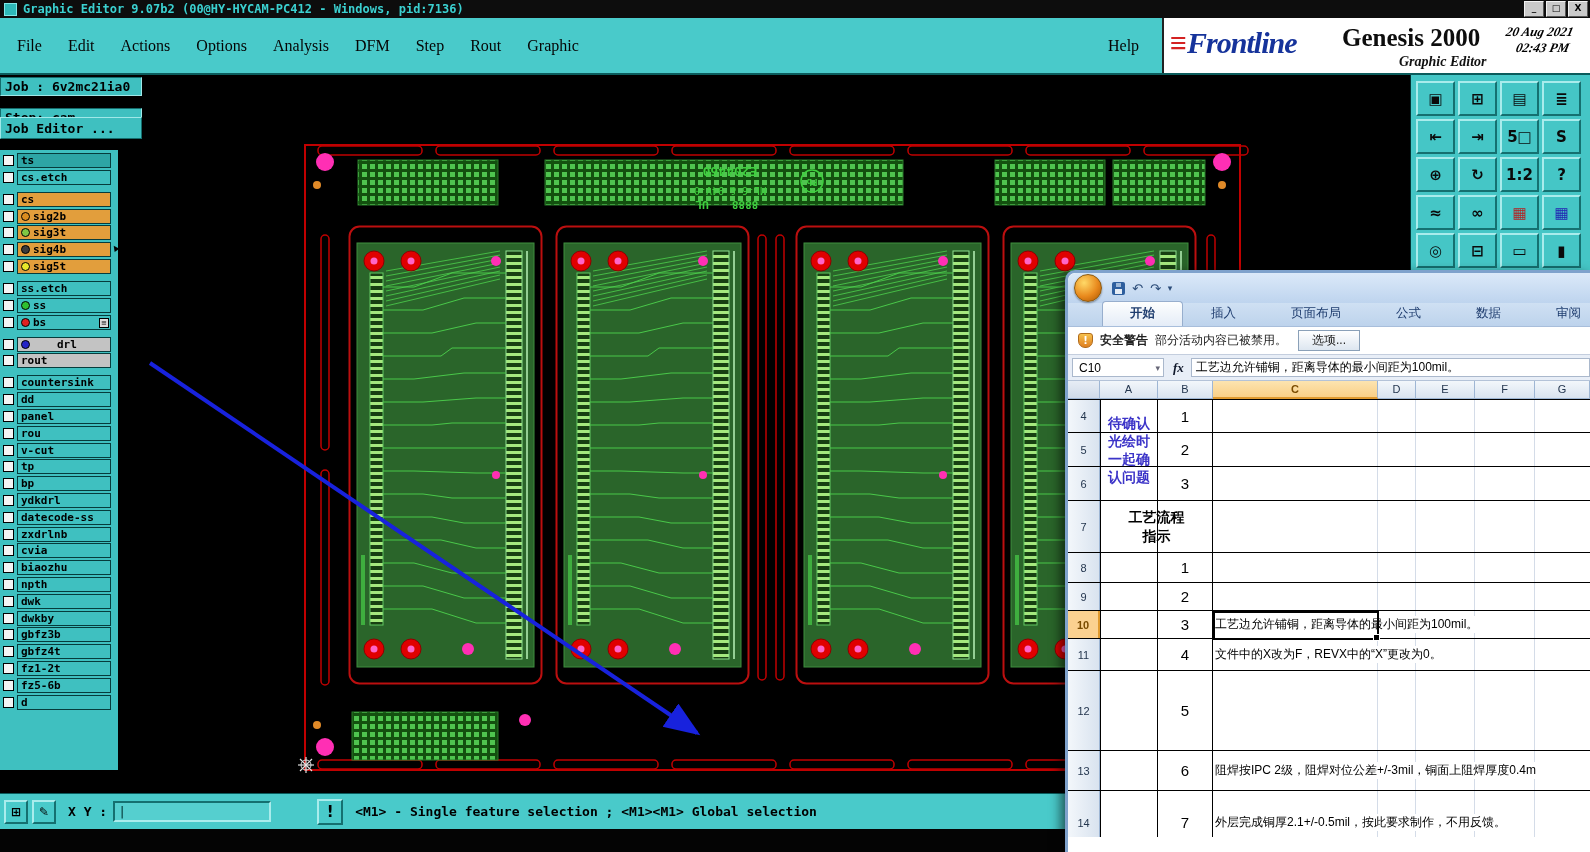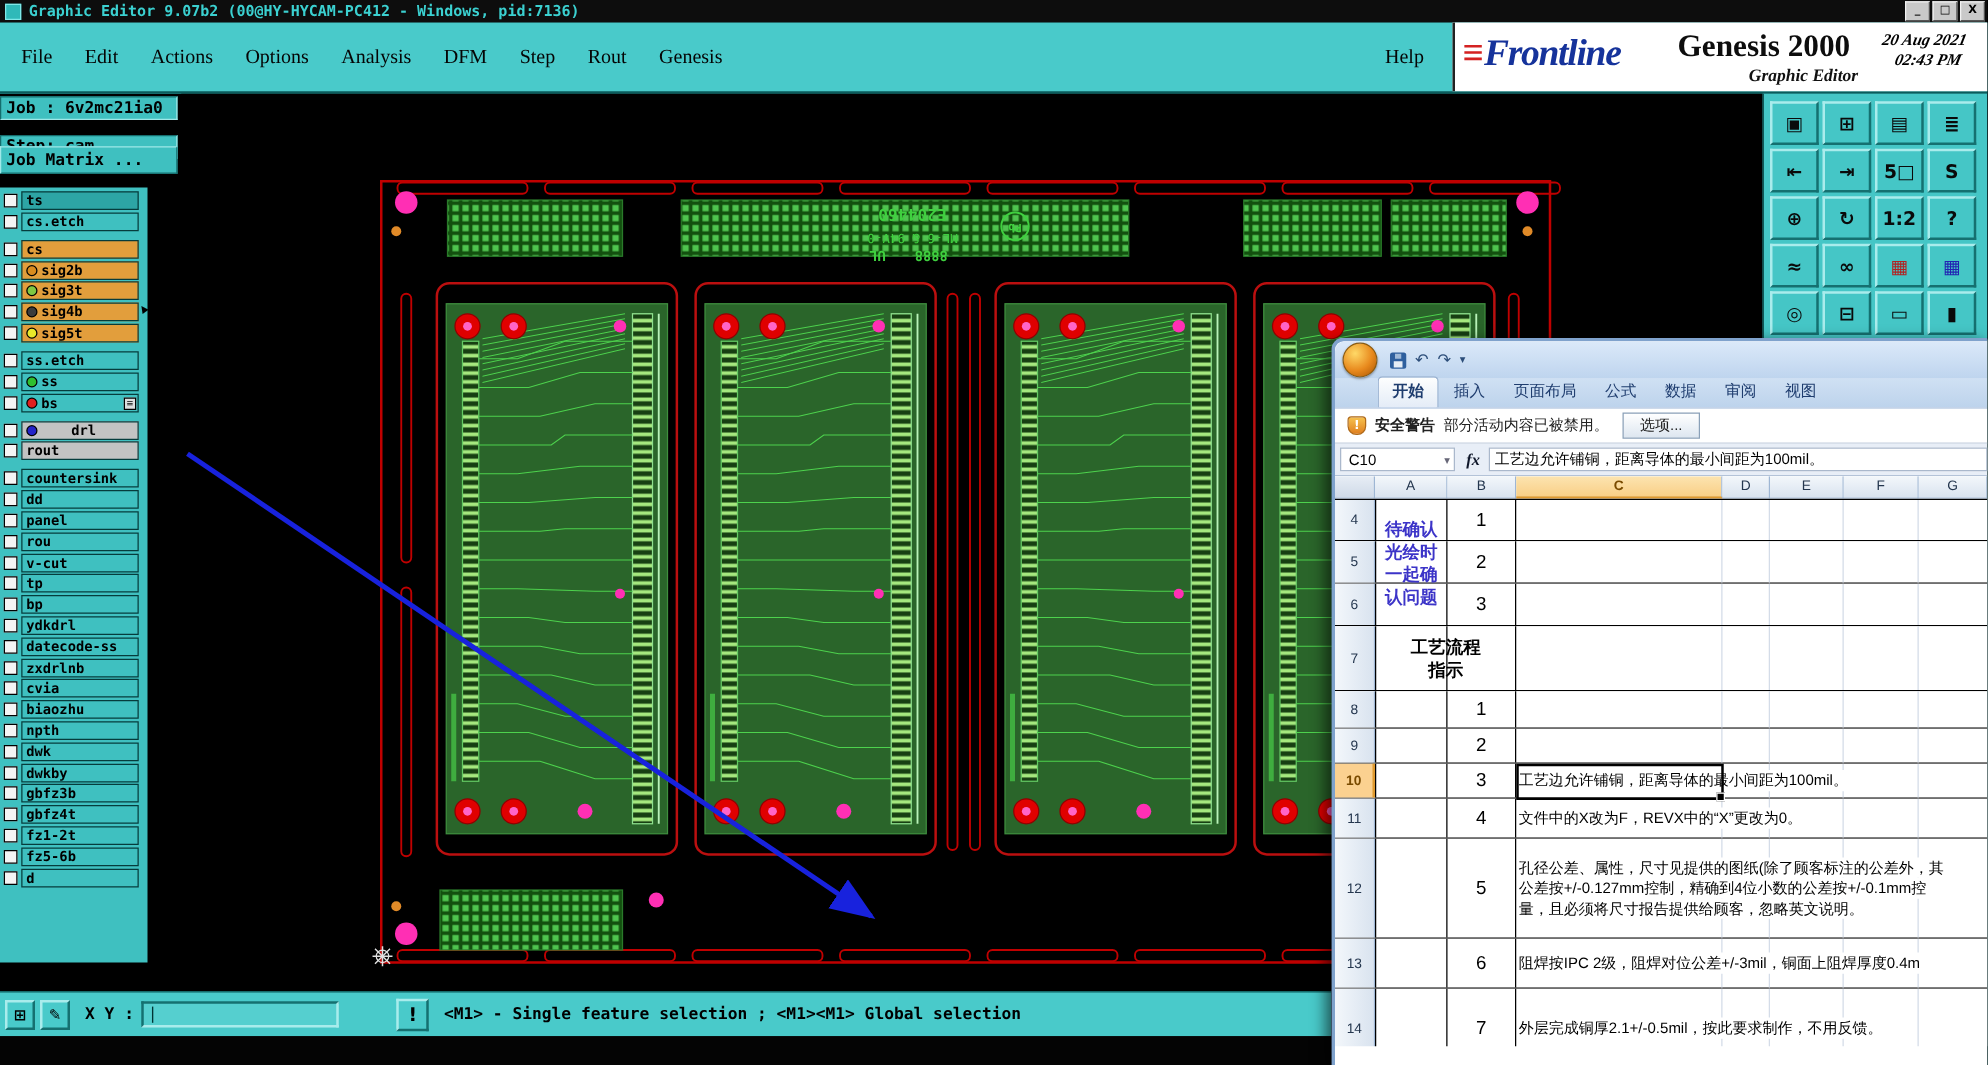--- a/index.html
+++ b/index.html
@@ -94,21 +94,21 @@
     background:radial-gradient(circle at 35% 30%,#ffd967,#e8891d 55%,#a85300);
     border:1px solid #8a5a10;box-shadow:0 1px 2px rgba(0,0,0,.4);}
   .qat{display:flex;align-items:center;margin-left:10px;gap:7px;}
   .floppy{width:13px;height:13px;background:#2e5f9e;border-radius:2px;position:relative;cursor:pointer;}
   .floppy:before{content:"";position:absolute;left:4px;top:1px;width:5px;height:4px;background:#9fb9d8;}
   .floppy:after{content:"";position:absolute;left:3px;bottom:1px;width:7px;height:5px;background:#e6edf5;}
   .qat-glyph{font:13px "DejaVu Sans",sans-serif;color:#2c4d79;cursor:pointer;}
   .qat-small{font-size:9px;}
   .xl-tabs{height:24px;background:linear-gradient(#cfe0f3,#bdd3ec);display:flex;align-items:flex-end;
     padding-left:34px;border-bottom:1px solid #a8bedb;box-sizing:border-box;}
-  .xtab{font:12.5px "Liberation Sans",sans-serif;color:#1e3c6e;padding:3px 11px 4px;margin-right:1px;
+  .xtab{font:12.5px "Liberation Sans",sans-serif;color:#1e3c6e;padding:3px 27px 4px;margin-right:1px;
     border-radius:4px 4px 0 0;cursor:pointer;white-space:nowrap;}
   .xtab.active{background:linear-gradient(#fdfefe,#e4ecf7);border:1px solid #97aecd;border-bottom:none;font-weight:bold;}
   .xl-security{height:28px;background:#fff;border-bottom:1px solid #c4cede;display:flex;align-items:center;
     padding-left:10px;gap:7px;box-sizing:border-box;}
   .shield{width:15px;height:15px;flex:none;background:linear-gradient(#f6c14d,#e07f1f);
     border:1px solid #b06a1a;border-radius:3px 3px 7px 7px;color:#fff;
     font:bold 10px/14px "DejaVu Sans",sans-serif;text-align:center;box-sizing:border-box;}
   .sec-bold{font:bold 12px "Liberation Sans",sans-serif;color:#222;white-space:nowrap;}
   .sec-text{font:12px "Liberation Sans",sans-serif;color:#222;white-space:nowrap;}
   .opt-btn{margin-left:4px;width:60px;height:19px;border:1px solid #8aa0b8;
@@ -171,36 +171,36 @@
   <div id="menubar">
     <div id="menu-items">
         <span class="mi">File</span>
         <span class="mi">Edit</span>
         <span class="mi">Actions</span>
         <span class="mi">Options</span>
         <span class="mi">Analysis</span>
         <span class="mi">DFM</span>
         <span class="mi">Step</span>
         <span class="mi">Rout</span>
-        <span class="mi">Genesis</span>
+        <span class="mi">Graphic</span>
       </div>
     <span id="help-menu">Help</span>
     <div id="brand">
       <span id="logo"><span id="logo-bars">≡</span><span>Frontline</span></span>
       <span id="genesis">Genesis 2000</span>
       <span id="bdate">20 Aug 2021</span>
       <span id="btime">02:43 PM</span>
       <span id="geditor">Graphic Editor</span>
     </div>
   </div>
 
   <div id="sidebar">
     <div class="jobrow" id="job-row">Job : 6v2mc21ia0</div>
     <div class="jobrow" id="step-row">Step: cam</div>
-    <div class="jobrow" id="matrix-row">Job Matrix ...</div>
+    <div class="jobrow" id="matrix-row">Job Editor ...</div>
     <div id="layer-list">
         <div class="lrow">
           <div class="cb"></div>
           <div class="blk teal active">
             <span class="lname">ts</span>
           </div>
         </div>
         <div class="lrow">
           <div class="cb"></div>
           <div class="blk teal">
@@ -729,25 +729,20 @@
         </div>
         <div class="grow" style="height: 80px;">
           <div class="rhdr">12</div>
           <div class="cell cA"></div>
           <div class="cell cB">5</div>
           <div class="cell cC"></div>
           <div class="cell cD"></div>
           <div class="cell cE"></div>
           <div class="cell cF"></div>
           <div class="cell cG"></div>
-          <div class="ctext">
-            <span>孔径公差、属性，尺寸见提供的图纸(除了顾客标注的公差外，其</span>
-            <span>公差按+/-0.127mm控制，精确到4位小数的公差按+/-0.1mm控</span>
-            <span>量，且必须将尺寸报告提供给顾客，忽略英文说明。</span>
-          </div>
         </div>
         <div class="grow" style="height: 40px;">
           <div class="rhdr">13</div>
           <div class="cell cA"></div>
           <div class="cell cB">6</div>
           <div class="cell cC"></div>
           <div class="cell cD"></div>
           <div class="cell cE"></div>
           <div class="cell cF"></div>
           <div class="cell cG"></div>

